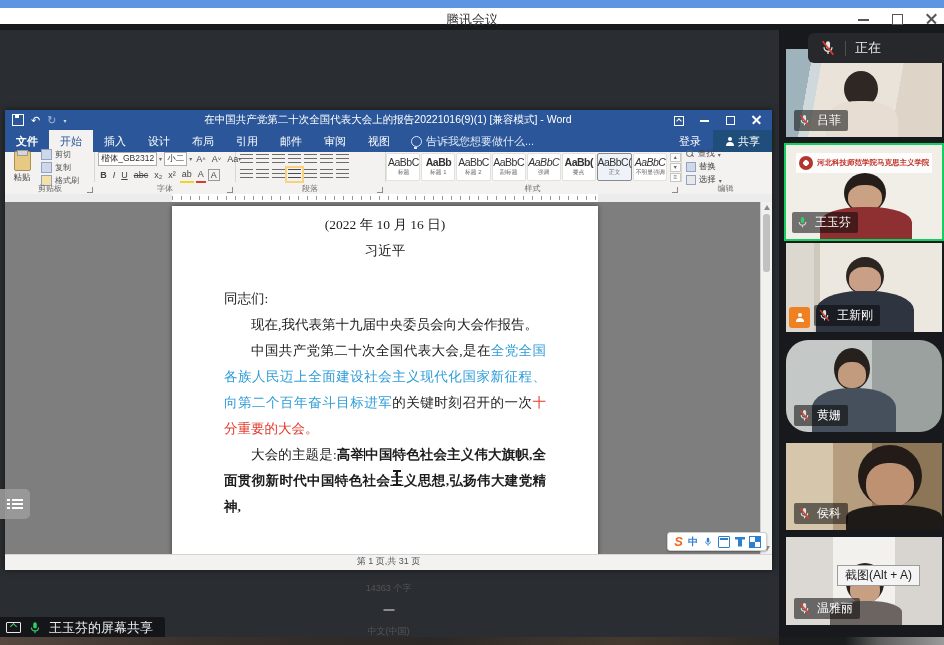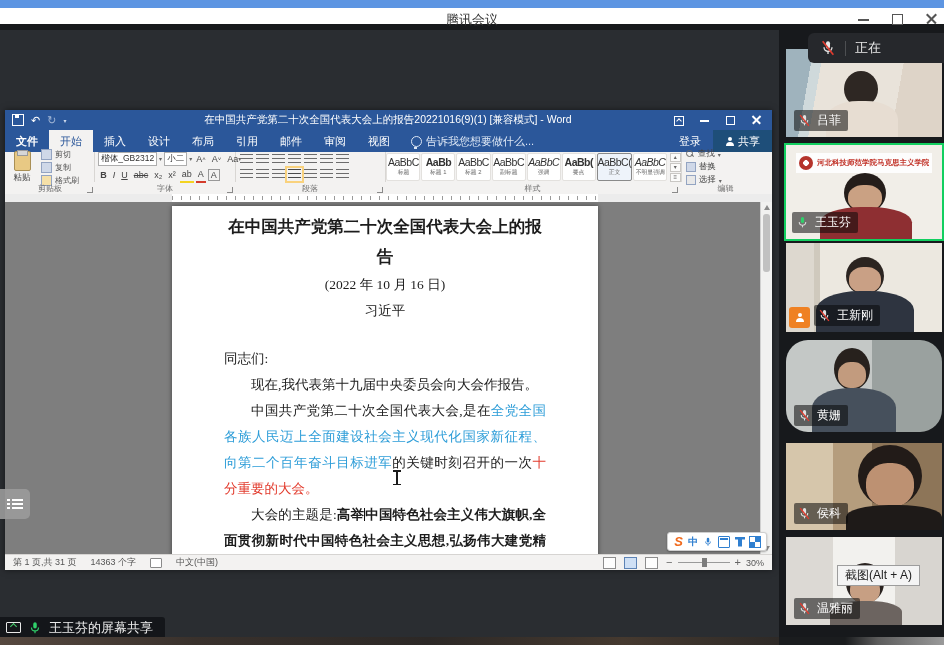--- a/index.html
+++ b/index.html
@@ -128,21 +128,21 @@
   .sogou{position:absolute;right:5px;bottom:3px;height:17px;background:#fff;border:1px solid #cfcfcf;border-radius:3px;
      display:flex;align-items:center;gap:5px;padding:0 6px;z-index:7;box-shadow:0 1px 2px rgba(0,0,0,.3);}
   .sogou .slogo{color:#f06a1d;font-weight:bold;font-size:13px;font-style:italic;}
   .sogou .szh{color:#2f7fd0;font-size:10px;font-weight:bold;}
   .sgicon{width:10px;height:10px;position:relative;}
   .kb{border:1.5px solid #2f7fd0;border-radius:1px;}
   .kb::before{content:"";position:absolute;left:1px;top:1px;right:1px;height:2px;background:#2f7fd0;}
   .tee{background:#2f7fd0;clip-path:polygon(0 0,100% 0,100% 30%,70% 30%,70% 100%,30% 100%,30% 30%,0 30%);}
   .grid4{background:conic-gradient(#2f7fd0 0 25%,transparent 0 50%,#2f7fd0 0 75%,transparent 0);outline:1px solid #2f7fd0;}
   .w-status{position:absolute;left:0;top:444px;width:100%;height:16px;background:#f3f2f1;border-top:1px solid #d6d4d2;
-     display:flex;align-items:center;font-size:9px;color:#555;padding:0 8px;box-sizing:border-box;gap:14px;}
+     display:flex;align-items:center;font-size:9px;color:#555;padding:0 8px;box-sizing:border-box;gap:14px;flex-direction:column;}
   .ws-right{margin-left:auto;display:flex;align-items:center;gap:8px;}
   .viewico{width:11px;height:10px;border:1px solid #8d8d8d;background:#fdfdfd;}
   .viewico.sel{background:#cfe0f5;border-color:#5d83b5;}
   .zoomline{display:flex;align-items:center;gap:5px;}
   .zoomtrack{width:52px;height:1.5px;background:#9a9a9a;position:relative;}
   .zoomthumb{position:absolute;left:24px;top:-3.5px;width:5px;height:9px;background:#7c7c7c;}
   .zsign{font-size:11px;color:#666;line-height:9px;}
   
   .micico{display:inline-block;width:14px;height:14px;position:relative;flex:none;}
   .micico svg{display:block;}
@@ -396,21 +396,20 @@
           </div>
       </div>
 
       <div class="w-ruler">
           <div class="rpage"></div>
         </div>
 
       <div class="w-doc">
         <div class="page">
           <div>
-              <div class="para center title"><span>在中国共产党第二十次全国代表大会上的报告</span></div>
               <div class="para center"><span>(2022 年 10 月 16 日)</span></div>
               <div class="para center"><span>习近平</span></div>
               <div class="para blank"></div>
               <div class="para"><span>同志们:</span></div>
               <div class="para ind"><span>现在,我代表第十九届中央委员会向大会作报告。</span></div>
               <div class="para ind"><span>中国共产党第二十次全国代表大会,是在</span><span style="color: rgb(45, 157, 216);">全党全国各族人民迈上全面建设社会主义现代化国家新征程、向第二个百年奋斗目标进军</span><span>的关键时刻召开的一次</span><span style="color: rgb(226, 58, 44);">十分重要的大会。</span></div>
               <div class="para ind"><span>大会的主题是:</span><span class="b">高举</span><span class="caret"></span><span class="b">中国特色社会主义伟大旗帜,全面贯彻新时代中国特色社会主义思想,弘扬伟大建党精神,</span></div>
             </div>
         </div>
         <div class="ibeam">

